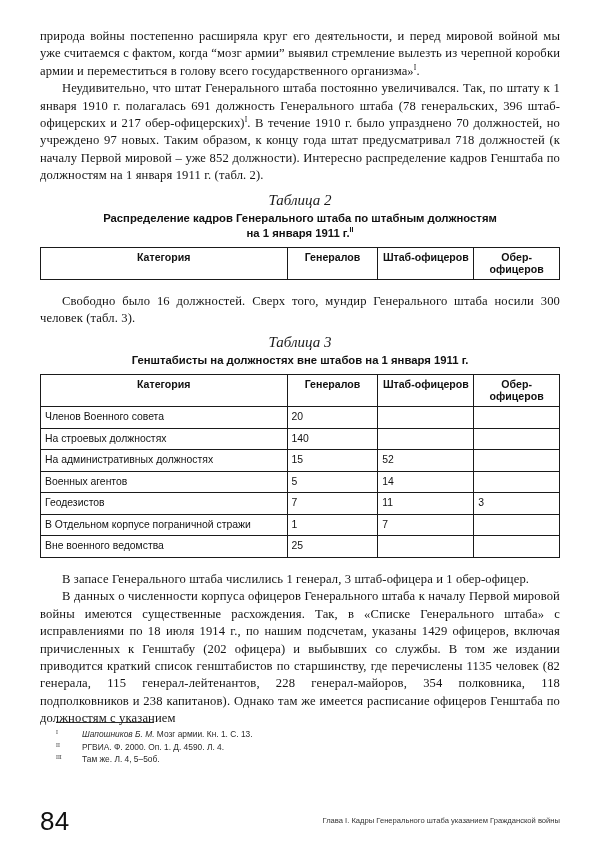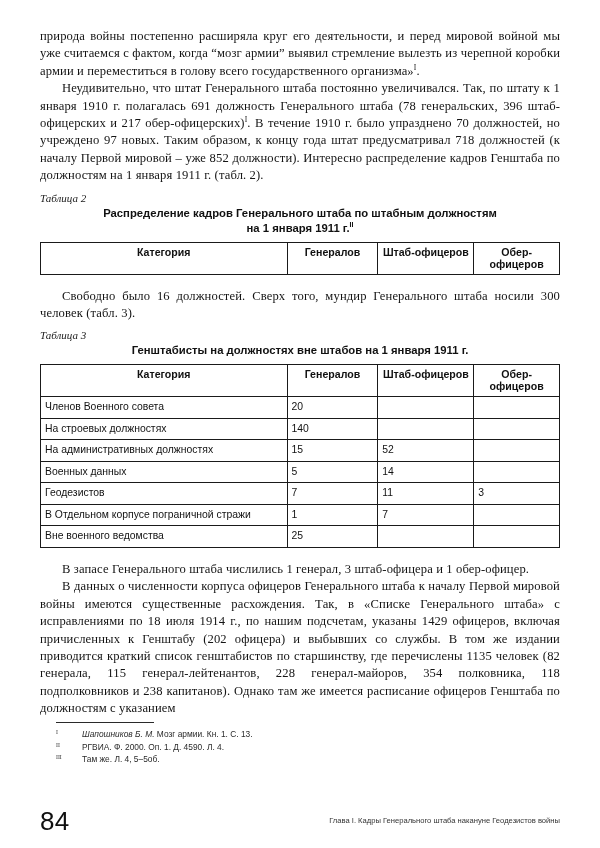--- a/index.html
+++ b/index.html
@@ -40,22 +40,22 @@
     font-size: 7.5px;
     vertical-align: super;
     line-height: 0;
     font-family: "Liberation Serif", serif;
   }
 
   
   .tbl-num {
     font-family: "Liberation Serif", "DejaVu Serif", serif;
     font-style: italic;
-    font-size: 11px;
-    text-align: left;
+    font-size: 15px;
+    text-align: center;
     margin: 7px 0 2px 0;
   }
   .tbl-title {
     font-family: "Liberation Sans", "DejaVu Sans", sans-serif;
     font-weight: bold;
     font-size: 11.3px;
     line-height: 15px;
     text-align: center;
     margin: 0 0 6px 0;
     color: #111;
@@ -237,21 +237,21 @@
         <td></td>
         <td></td>
       </tr>
       <tr>
         <td class="cat">На административных должностях</td>
         <td>15</td>
         <td>52</td>
         <td></td>
       </tr>
       <tr>
-        <td class="cat">Военных данных</td>
+        <td class="cat">Военных агентов</td>
         <td>5</td>
         <td>14</td>
         <td></td>
       </tr>
       <tr>
         <td class="cat">Геодезистов</td>
         <td>7</td>
         <td>11</td>
         <td>3</td>
       </tr>
@@ -290,14 +290,14 @@
     </li>
     <li class="fn-item">
       <span class="fn-mark">III</span>
       <span class="fn-text">Там же. Л. 4, 5–5об.</span>
     </li>
   </ul>
 </div>
 
 <div class="footer">
   <div class="folio">84</div>
-  <div class="running-head">Глава I. Кадры Генерального штаба накануне Геодезистов войны</div>
+  <div class="running-head">Глава I. Кадры Генерального штаба указанием Гражданской войны</div>
 </div>
 
 </body></html>

